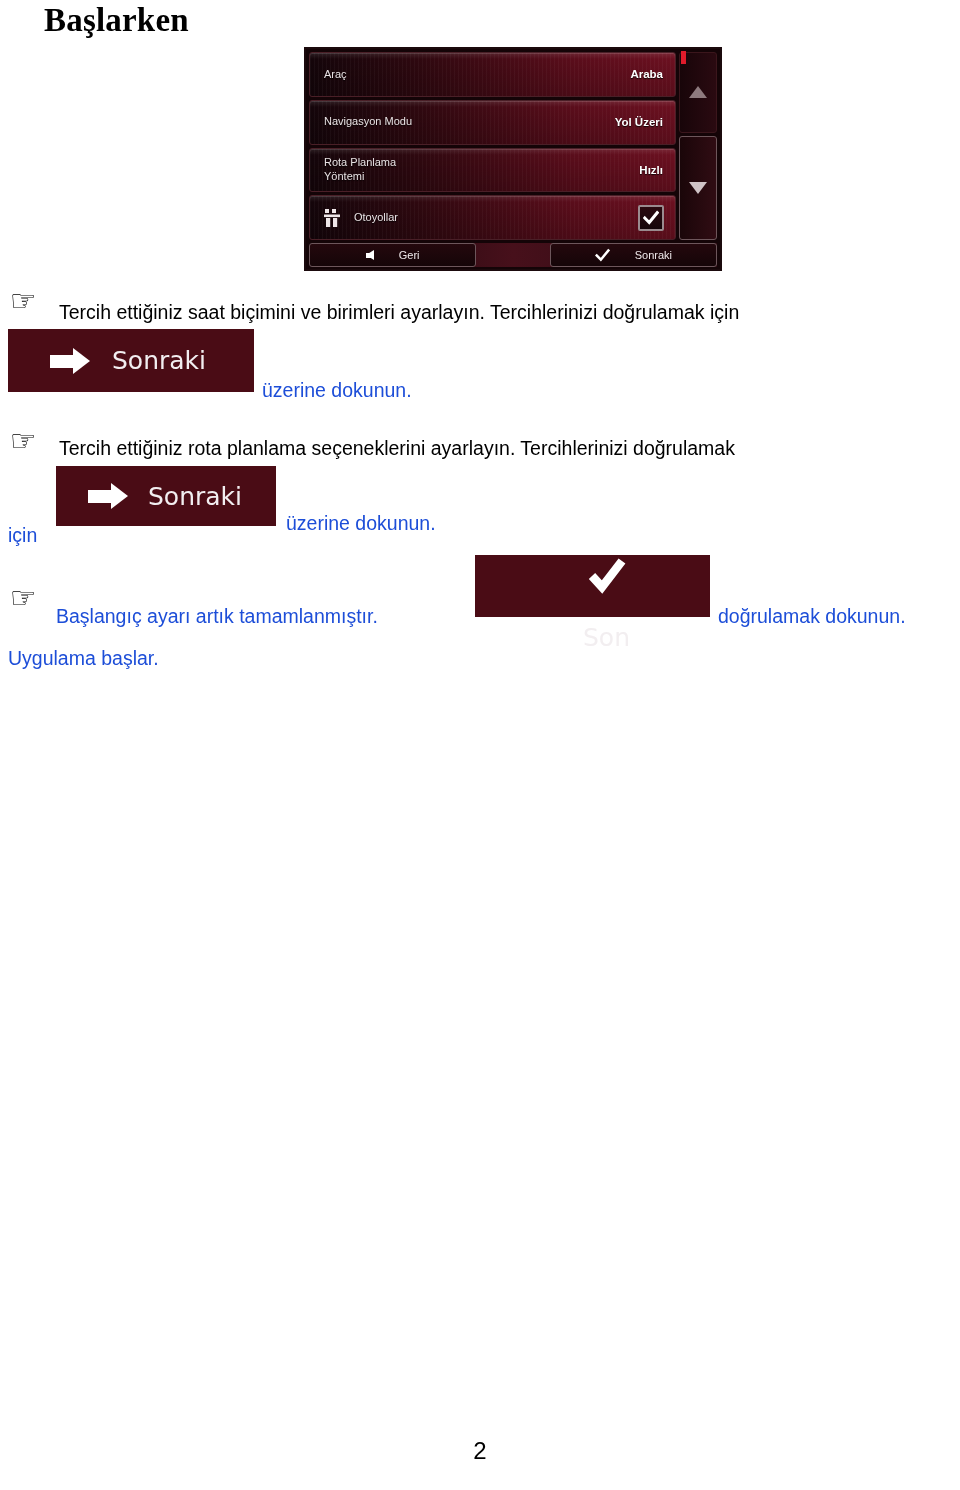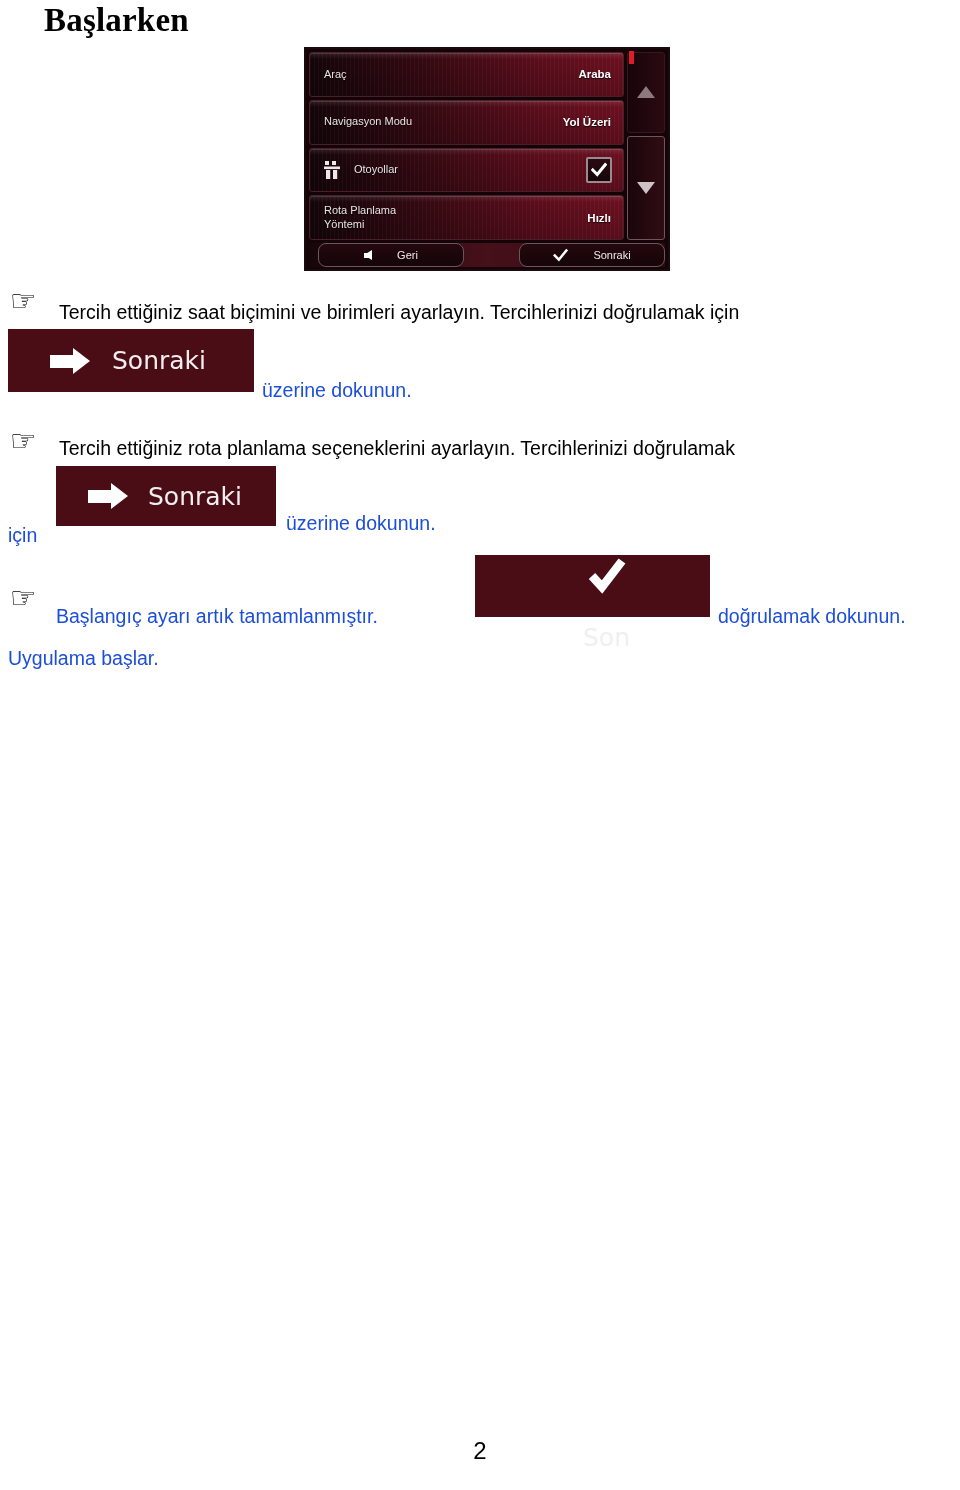--- a/index.html
+++ b/index.html
@@ -28,21 +28,21 @@
     color: #000;
     white-space: nowrap;
     text-align: center;
   }
 
   
   .device {
     position: absolute;
     left: 304px;
     top: 47px;
-    width: 366px;
+    width: 418px;
     height: 224px;
     background: #140407;
     border: 2px solid #1b0a0d;
     box-sizing: border-box;
     padding: 3px 3px 2px 3px;
     display: flex;
     flex-direction: column;
   }
   .device-body {
     display: flex;
@@ -176,26 +176,25 @@
     gap: 0;
     background: linear-gradient(90deg, #16060a 0%, #47101b 50%, #2c0a12 100%);
   }
   .dbtn {
     width: 41%;
     display: flex;
     align-items: center;
     justify-content: center;
     gap: 25px;
     border: 1px solid #6d565b;
-    border-radius: 8px;
+    border-radius: 3px;
     background: linear-gradient(180deg, #24080d 0%, #150508 100%);
     color: #efe8ea;
     font-size: 11px;
     box-sizing: border-box;
-    margin-left: 9px;
   }
   .dbtn-spacer { flex: 1 1 auto; }
   .dbtn-arrow-left {
     width: 0; height: 0;
     border-top: 5px solid transparent;
     border-bottom: 5px solid transparent;
     border-right: 8px solid #ffffff;
     position: relative;
   }
   .dbtn-arrow-left::after {
@@ -289,48 +288,48 @@
     <div class="device-rows">
 
       <div class="srow">
         <span class="srow-label">Araç</span>
         <span class="srow-value">Araba</span>
       </div>
 
       <div class="srow">
         <span class="srow-label">Navigasyon Modu</span>
         <span class="srow-value">Yol Üzeri</span>
+      </div>
+
+      <div class="srow">
+        <span class="srow-label">
+          <span>Rota Planlama</span><br>
+          <span>Yöntemi</span>
+        </span>
+        <span class="srow-value">Hızlı</span>
       </div>
 
       <div class="srow">
         <span class="srow-icon">
           <svg viewBox="0 0 22 20" width="22" height="20">
             <rect x="1" y="1" width="4" height="4" fill="#efe7e9"></rect>
             <rect x="8" y="1" width="4" height="4" fill="#efe7e9"></rect>
             <rect x="0" y="6.5" width="16" height="2.6" fill="#efe7e9"></rect>
             <rect x="2" y="10" width="4.2" height="9" fill="#efe7e9"></rect>
             <rect x="9" y="10" width="4.2" height="9" fill="#efe7e9"></rect>
           </svg>
         </span>
         <span class="srow-label">Otoyollar</span>
         <span class="srow-check">
           <svg viewBox="0 0 18 18" width="16" height="16">
             <path d="M2 9 L7 14 L16 3" stroke="#ffffff" stroke-width="3.4" fill="none" stroke-linecap="square"></path>
           </svg>
         </span>
       </div>
 
-      <div class="srow">
-        <span class="srow-label">
-          <span>Rota Planlama</span><br>
-          <span>Yöntemi</span>
-        </span>
-        <span class="srow-value">Hızlı</span>
-      </div>
-
     </div>
 
     <div class="device-scroll">
       <div class="scroll-track-top">
         <span class="scroll-marker"></span>
         <span class="tri-up"></span>
       </div>
       <div class="scroll-track-bottom">
         <span class="tri-down"></span>
       </div>

